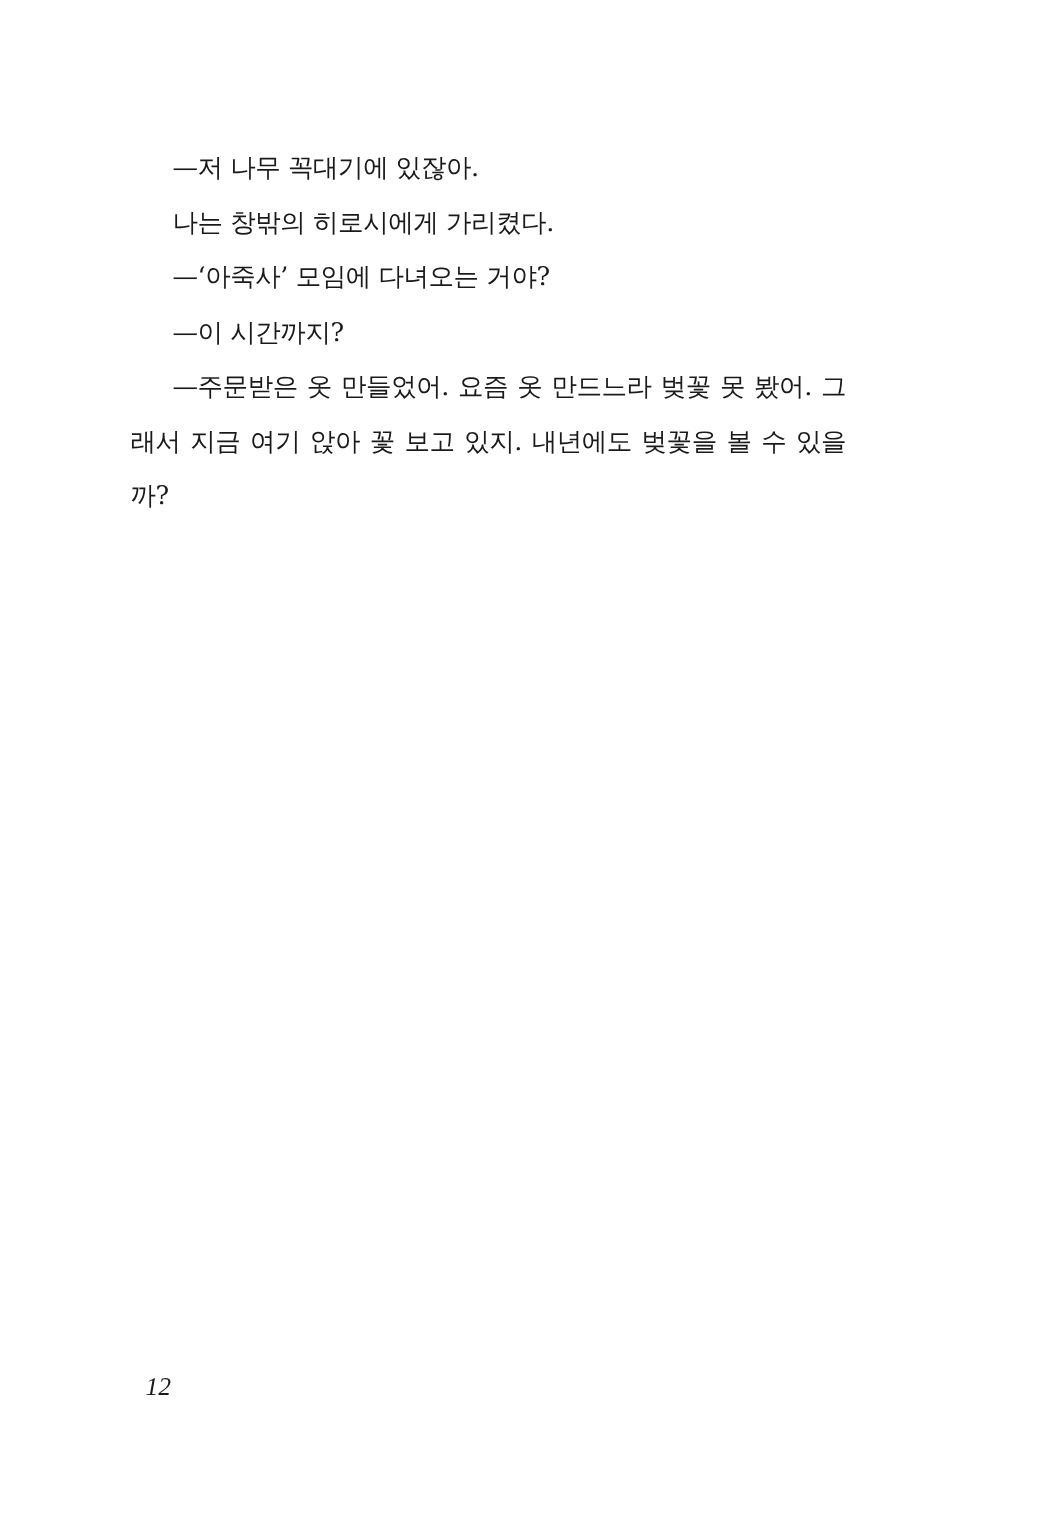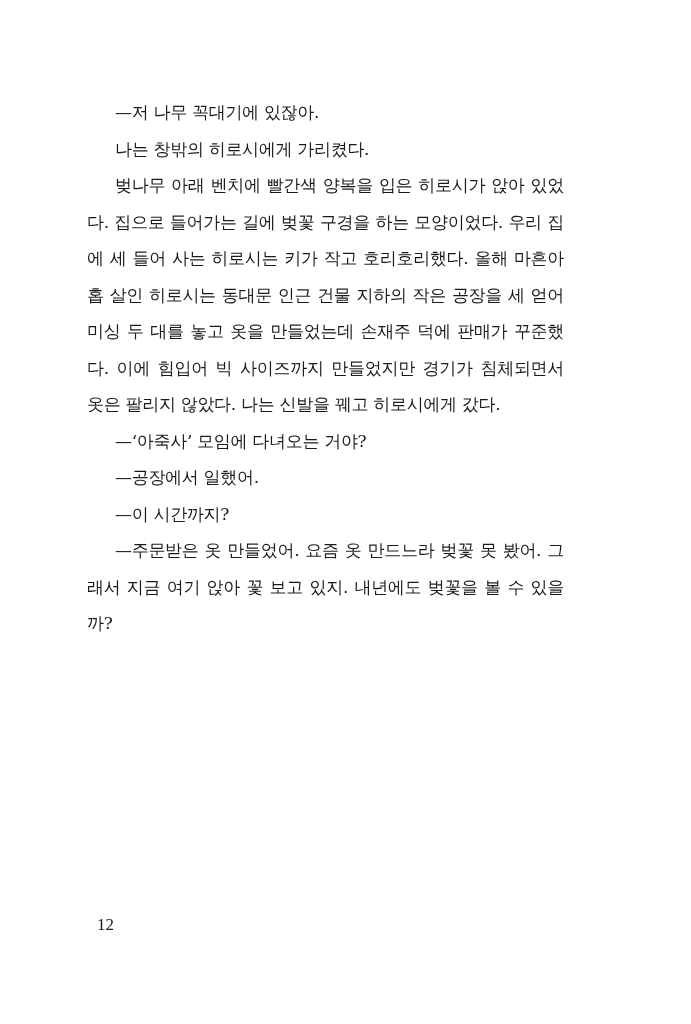--- a/index.html
+++ b/index.html
@@ -14,31 +14,30 @@
       line-height: 36.5px;
       color: #1a1a1a;
       text-align: justify;
       letter-spacing: -0.3px;
     }
     .para { margin: 0; text-indent: 28px; }
     .para.dialog { text-indent: 28px; }
     .page-number {
       position: absolute; left: 97px; top: 915px;
       font-family: "Liberation Serif", serif;
+      font-style: italic;
       font-size: 17px;
       color: #1a1a1a;
     }
   </style>
 </head>
 <body>
 
 <div class="page">
   <div class="text-block">
     <p class="para dialog">—저 나무 꼭대기에 있잖아.</p>
     <p class="para">나는 창밖의 히로시에게 가리켰다.</p>
-    <p class="para">벚나무 아래 벤치에 빨간색 양복을 입은 히로시가 앉아 있었다. 집으로 들어가는 길에 벚꽃 구경을 하는 모양이었다. 우리 집에 세 들어 사는 히로시는 키가 작고 호리호리했다. 올해 마흔아홉 살인 히로시는 동대문 인근 건물 지하의 작은 공장을 세 얻어 미싱 두 대를 놓고 옷을 만들었는데 손재주 덕에 판매가 꾸준했다. 이에 힘입어 빅 사이즈까지 만들었지만 경기가 침체되면서 옷은 팔리지 않았다. 나는 신발을 꿰고 히로시에게 갔다.</p>
     <p class="para dialog">—‘아죽사’ 모임에 다녀오는 거야?</p>
-    <p class="para dialog">—공장에서 일했어.</p>
     <p class="para dialog">—이 시간까지?</p>
     <p class="para dialog">—주문받은 옷 만들었어. 요즘 옷 만드느라 벚꽃 못 봤어. 그래서 지금 여기 앉아 꽃 보고 있지. 내년에도 벚꽃을 볼 수 있을까?</p>
   </div>
   <div class="page-number">12</div>
 </div>
 
 </body></html>

